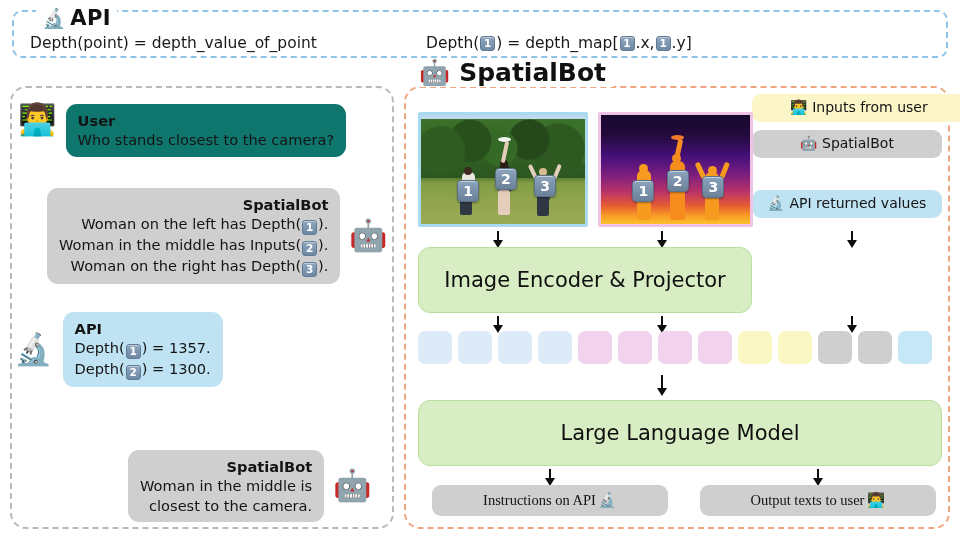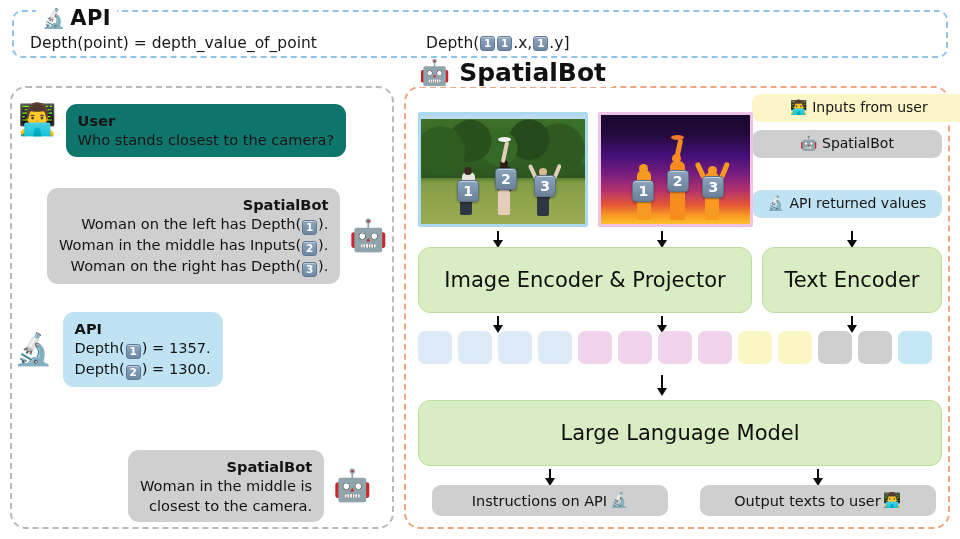--- a/index.html
+++ b/index.html
@@ -159,21 +159,21 @@
   }
   .box-imgenc { left: 418px; top: 247px; width: 334px; height: 66px; }
   .box-txtenc { left: 762px; top: 247px; width: 180px; height: 66px; }
   .box-llm    { left: 418px; top: 400px; width: 524px; height: 66px; }
 
   
   .greybox {
     position: absolute;
     background: #cfcfcf; border-radius: 9px;
     display: flex; align-items: center; justify-content: center;
-    font-size: 14.5px; color: #131313; gap: 3px;
+    font-size: 14.5px; color: #131313; gap: 3px; font-family: Liberation Serif, serif;
   }
   .box-instr  { left: 432px; top: 485px; width: 236px; height: 31px; }
   .box-output { left: 700px; top: 485px; width: 236px; height: 31px; }
 
   
   .tokens { position: absolute; left: 418px; top: 331px; display: flex; gap: 6px; }
   .tok { width: 34px; height: 33px; border-radius: 7px; }
 
   
   .arrow { position: absolute; width: 2px; background: #0d0d0d; }
@@ -190,20 +190,21 @@
 
   <div class="api-strip">
     <div class="api-title">
       <span class="emj">🔬</span>
       <span>API</span>
     </div>
     <div class="api-line-left">Depth(point) = depth_value_of_point</div>
     <div class="api-line-right">
       <span>Depth( </span>
       <span class="badge">1</span>
+      <span> ) = depth_map[</span>
       <span class="badge">1</span>
       <span>.x, </span>
       <span class="badge">1</span>
       <span>.y]</span>
     </div>
   </div>
 
   <div class="conv-panel"></div>
 
   <div class="msg-row row-user">
@@ -321,23 +322,20 @@
       <div class="pic-badge" style="left:68%;top:56%;">3</div>
     </div>
   </div>
 
   <div class="arrow" style="left:497px;top:231px;height:10px;"></div>
   <div class="arrow" style="left:661px;top:231px;height:10px;"></div>
   <div class="arrow" style="left:851px;top:231px;height:10px;"></div>
 
   <div class="greenbox box-imgenc">
     <span>Image Encoder &amp; Projector</span>
-  </div>
-  <div class="greenbox box-txtenc">
-    <span>Text Encoder</span>
   </div>
 
   <div class="arrow" style="left:497px;top:316px;height:10px;"></div>
   <div class="arrow" style="left:661px;top:316px;height:10px;"></div>
   <div class="arrow" style="left:851px;top:316px;height:10px;"></div>
 
   <div class="tokens">
     <div class="tok" style="background: rgb(220, 235, 247);"></div>
     <div class="tok" style="background: rgb(220, 235, 247);"></div>
     <div class="tok" style="background: rgb(220, 235, 247);"></div>

